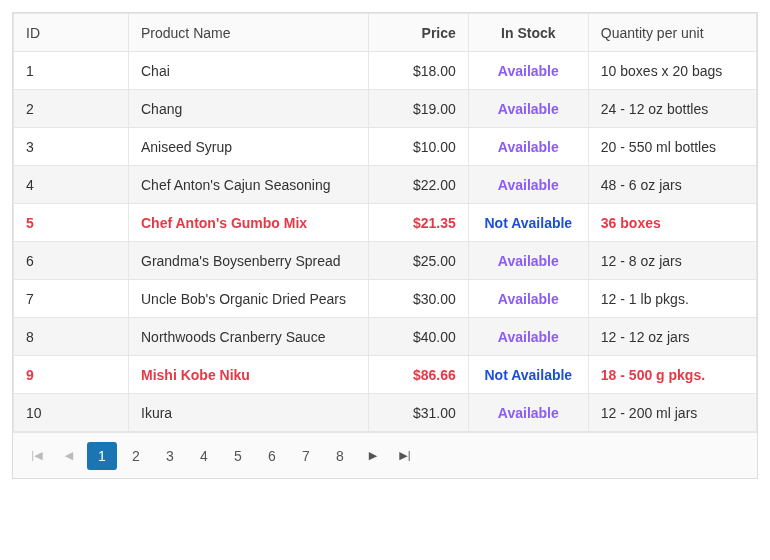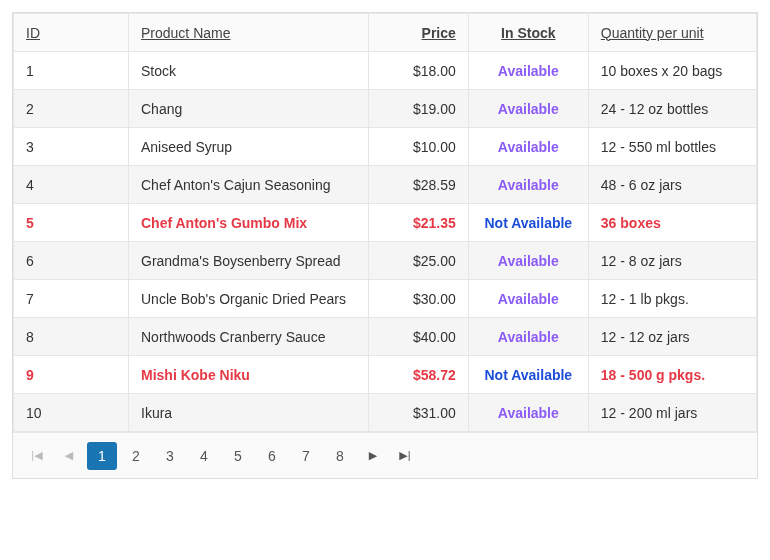--- a/index.html
+++ b/index.html
@@ -23,21 +23,20 @@
     border: 1px solid #e6e6e6;
     padding: 0 12px;
     height: 38px;
     vertical-align: middle;
   }
   th {
     background: #fafafa;
     font-weight: 400;
     text-align: left;
     color: #444;
-    text-decoration: underline;
   }
   th.col-price { text-align: right; font-weight: 700; }
   th.col-stock { text-align: center; font-weight: 700; }
   td.col-price { text-align: right; padding-left: 44px; }
   td.col-stock { text-align: center; }
   tbody tr:nth-child(even) td { background: #f5f5f5; }
   tbody tr.discontinued td { color: #e63946; font-weight: 700; }
   .avail { color: #8b5cf6; font-weight: 700; }
   .notavail { color: #1d4ed8; font-weight: 700; }
   .col-id { width: 115px; }
@@ -93,43 +92,43 @@
         <th class="col-id">ID</th>
         <th class="col-name">Product Name</th>
         <th class="col-price">Price</th>
         <th class="col-stock">In Stock</th>
         <th class="col-qty">Quantity per unit</th>
       </tr>
     </thead>
     <tbody id="tbody">
         <tr>
           <td class="col-id">1</td>
-          <td class="col-name">Stock</td>
+          <td class="col-name">Chai</td>
           <td class="col-price">$18.00</td>
           <td class="col-stock"><span class="avail">Available</span></td>
           <td class="col-qty">10 boxes x 20 bags</td>
         </tr>
         <tr>
           <td class="col-id">2</td>
           <td class="col-name">Chang</td>
           <td class="col-price">$19.00</td>
           <td class="col-stock"><span class="avail">Available</span></td>
           <td class="col-qty">24 - 12 oz bottles</td>
         </tr>
         <tr>
           <td class="col-id">3</td>
           <td class="col-name">Aniseed Syrup</td>
           <td class="col-price">$10.00</td>
           <td class="col-stock"><span class="avail">Available</span></td>
-          <td class="col-qty">12 - 550 ml bottles</td>
+          <td class="col-qty">20 - 550 ml bottles</td>
         </tr>
         <tr>
           <td class="col-id">4</td>
           <td class="col-name">Chef Anton's Cajun Seasoning</td>
-          <td class="col-price">$28.59</td>
+          <td class="col-price">$22.00</td>
           <td class="col-stock"><span class="avail">Available</span></td>
           <td class="col-qty">48 - 6 oz jars</td>
         </tr>
         <tr class="discontinued">
           <td class="col-id">5</td>
           <td class="col-name">Chef Anton's Gumbo Mix</td>
           <td class="col-price">$21.35</td>
           <td class="col-stock"><span class="notavail">Not Available</span></td>
           <td class="col-qty">36 boxes</td>
         </tr>
@@ -150,21 +149,21 @@
         <tr>
           <td class="col-id">8</td>
           <td class="col-name">Northwoods Cranberry Sauce</td>
           <td class="col-price">$40.00</td>
           <td class="col-stock"><span class="avail">Available</span></td>
           <td class="col-qty">12 - 12 oz jars</td>
         </tr>
         <tr class="discontinued">
           <td class="col-id">9</td>
           <td class="col-name">Mishi Kobe Niku</td>
-          <td class="col-price">$58.72</td>
+          <td class="col-price">$86.66</td>
           <td class="col-stock"><span class="notavail">Not Available</span></td>
           <td class="col-qty">18 - 500 g pkgs.</td>
         </tr>
         <tr>
           <td class="col-id">10</td>
           <td class="col-name">Ikura</td>
           <td class="col-price">$31.00</td>
           <td class="col-stock"><span class="avail">Available</span></td>
           <td class="col-qty">12 - 200 ml jars</td>
         </tr>

